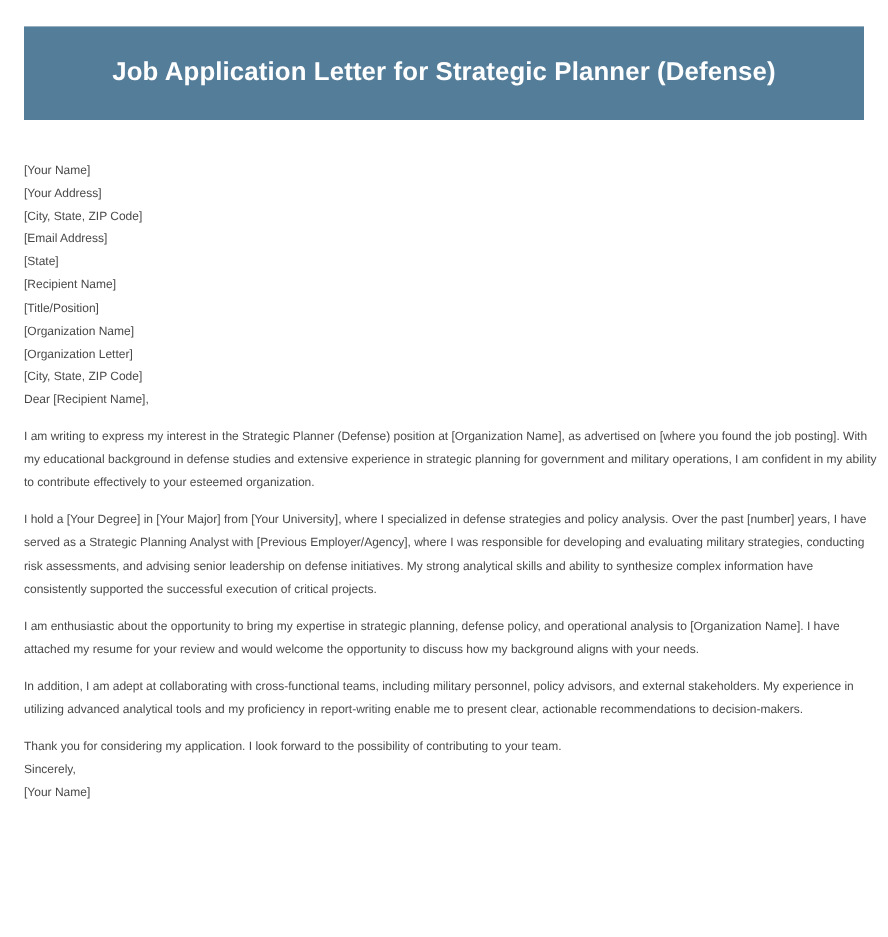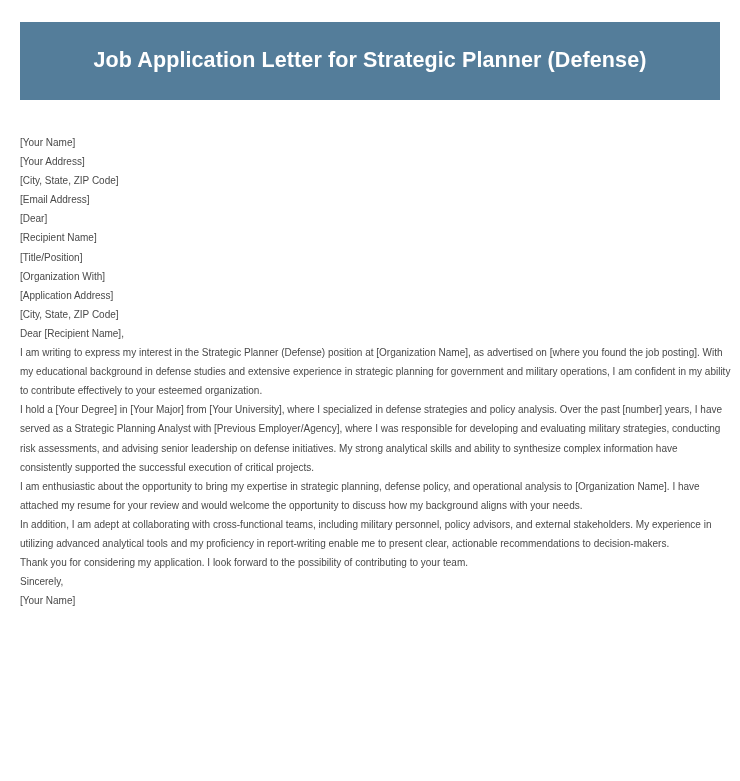--- a/index.html
+++ b/index.html
@@ -54,46 +54,47 @@
     font-size: 10px;
     line-height: 19.1px;
     font-family: "Liberation Sans", sans-serif;
     margin: 0;
     padding: 0;
     text-align: left;
     word-spacing: 0px;
   }
   .letter-para {
     max-width: 712px;
+    margin-top: 12px;
   }
 </style>
 </head>
 <body>
 
 <div class="page">
 
   <div class="doc-header">
     <div class="doc-header-title">Job Application Letter for Strategic Planner (Defense)</div>
   </div>
 
   <div class="doc-body">
 
     <div>
       <div class="letter-line">[Your Name]</div>
       <div class="letter-line">[Your Address]</div>
       <div class="letter-line">[City, State, ZIP Code]</div>
       <div class="letter-line">[Email Address]</div>
-      <div class="letter-line">[Dear]</div>
+      <div class="letter-line">[State]</div>
     </div>
 
     <div>
       <div class="letter-line">[Recipient Name]</div>
       <div class="letter-line">[Title/Position]</div>
-      <div class="letter-line">[Organization With]</div>
-      <div class="letter-line">[Application Address]</div>
+      <div class="letter-line">[Organization Name]</div>
+      <div class="letter-line">[Organization Letter]</div>
       <div class="letter-line">[City, State, ZIP Code]</div>
     </div>
 
     <div class="letter-line">Dear [Recipient Name],</div>
 
     <p class="letter-para">I am writing to express my interest in the Strategic Planner (Defense) position at [Organization Name], as advertised on [where you found the job posting]. With my educational background in defense studies and extensive experience in strategic planning for government and military operations, I am confident in my ability to contribute effectively to your esteemed organization.</p>
     <p class="letter-para">I hold a [Your Degree] in [Your Major] from [Your University], where I specialized in defense strategies and policy analysis. Over the past [number] years, I have served as a Strategic Planning Analyst with [Previous Employer/Agency], where I was responsible for developing and evaluating military strategies, conducting risk assessments, and advising senior leadership on defense initiatives. My strong analytical skills and ability to synthesize complex information have consistently supported the successful execution of critical projects.</p>
     <p class="letter-para">I am enthusiastic about the opportunity to bring my expertise in strategic planning, defense policy, and operational analysis to [Organization Name]. I have attached my resume for your review and would welcome the opportunity to discuss how my background aligns with your needs.</p>
     <p class="letter-para">In addition, I am adept at collaborating with cross-functional teams, including military personnel, policy advisors, and external stakeholders. My experience in utilizing advanced analytical tools and my proficiency in report-writing enable me to present clear, actionable recommendations to decision-makers.</p>
     <p class="letter-para">Thank you for considering my application. I look forward to the possibility of contributing to your team.</p>

